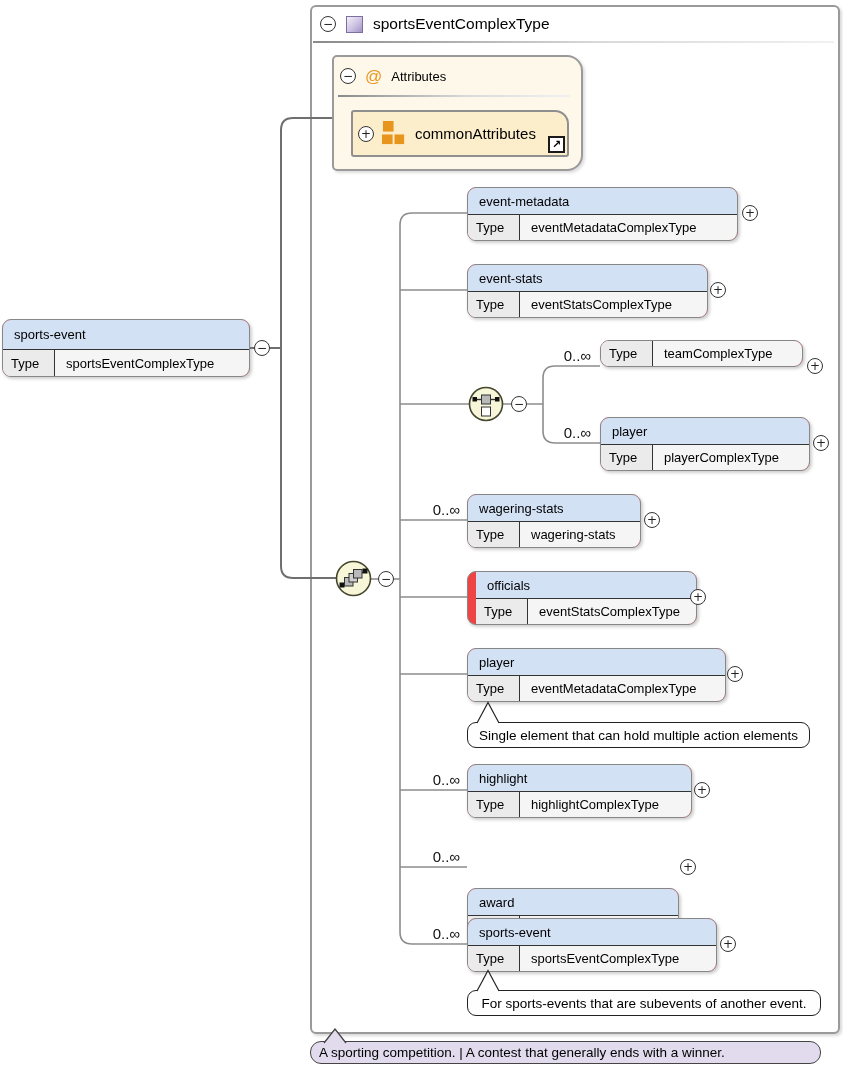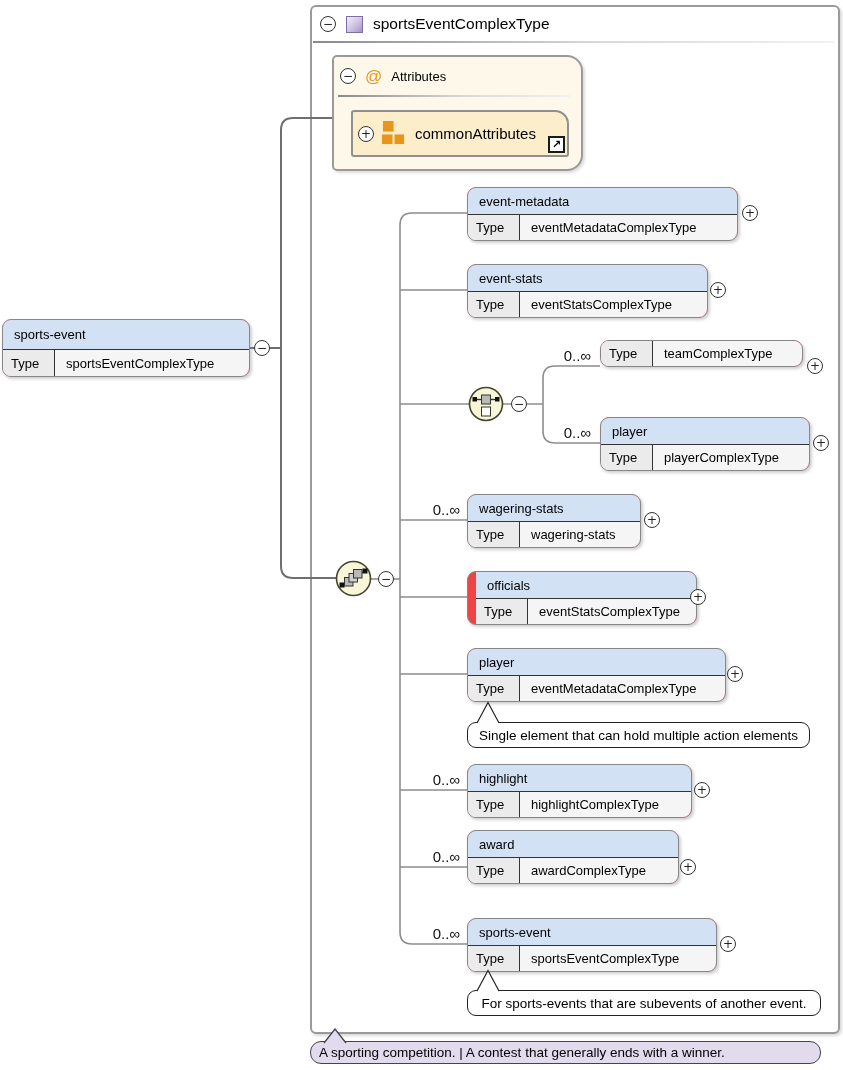--- a/index.html
+++ b/index.html
@@ -274,21 +274,21 @@
           <span>Type</span>
         </div>
     <div class="tv">
           <span>highlightComplexType</span>
         </div>
       </div>
   </div>
   <div class="circle" style="left:694px;top:782px;">+</div>
 
   <div class="occurs" style="left:418px;top:848px;">0..∞</div>
-  <div class="ebox" style="left:467px;top:830px;width:210px;">
+  <div class="ebox" style="left:467px;top:888px;width:210px;">
     <div class="hd">
         <span>award</span>
       </div>
     <div class="rw">
         <div class="tl">
           <span>Type</span>
         </div>
     <div class="tv">
           <span>awardComplexType</span>
         </div>

